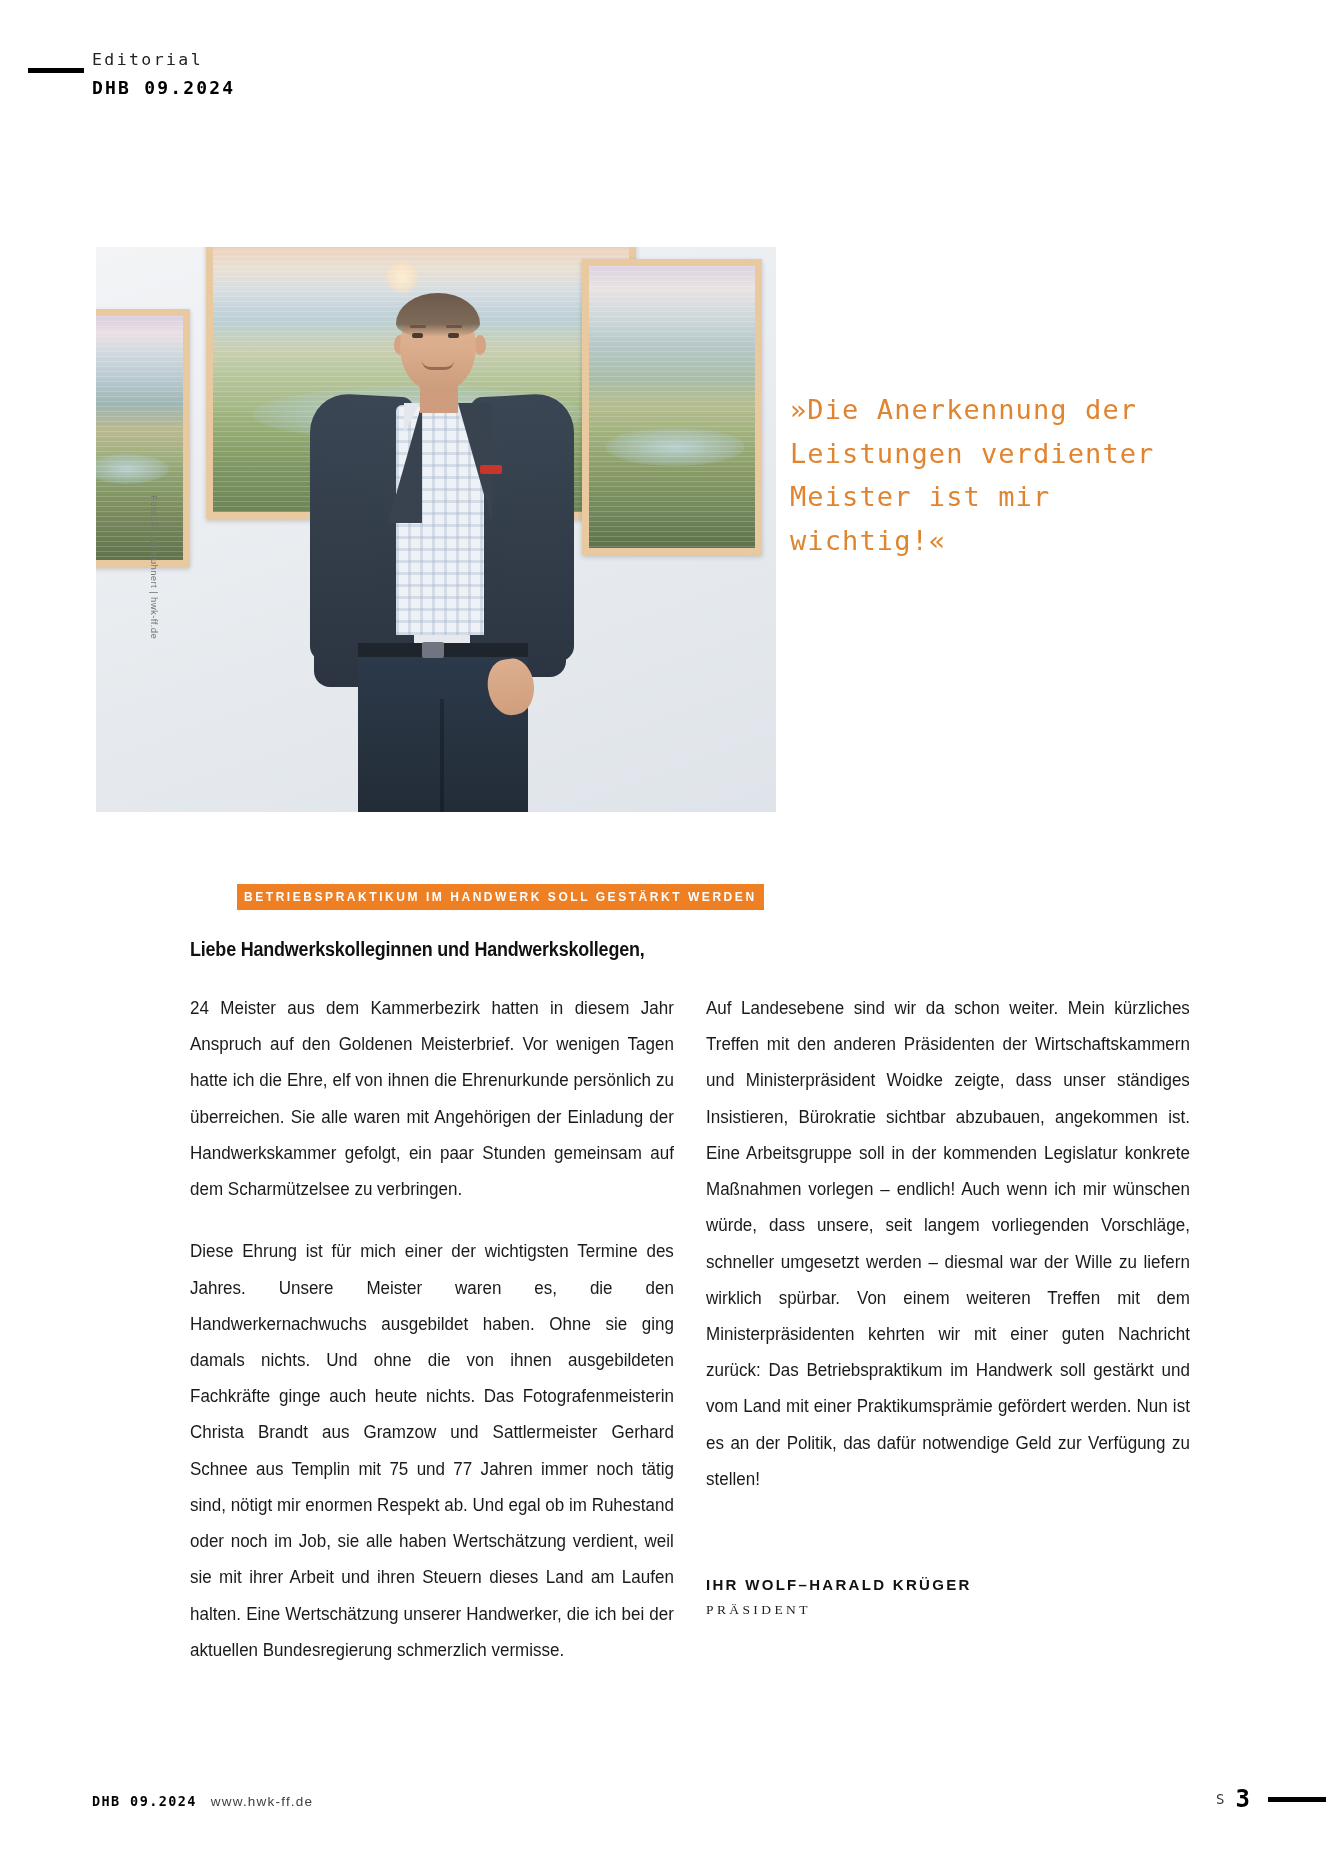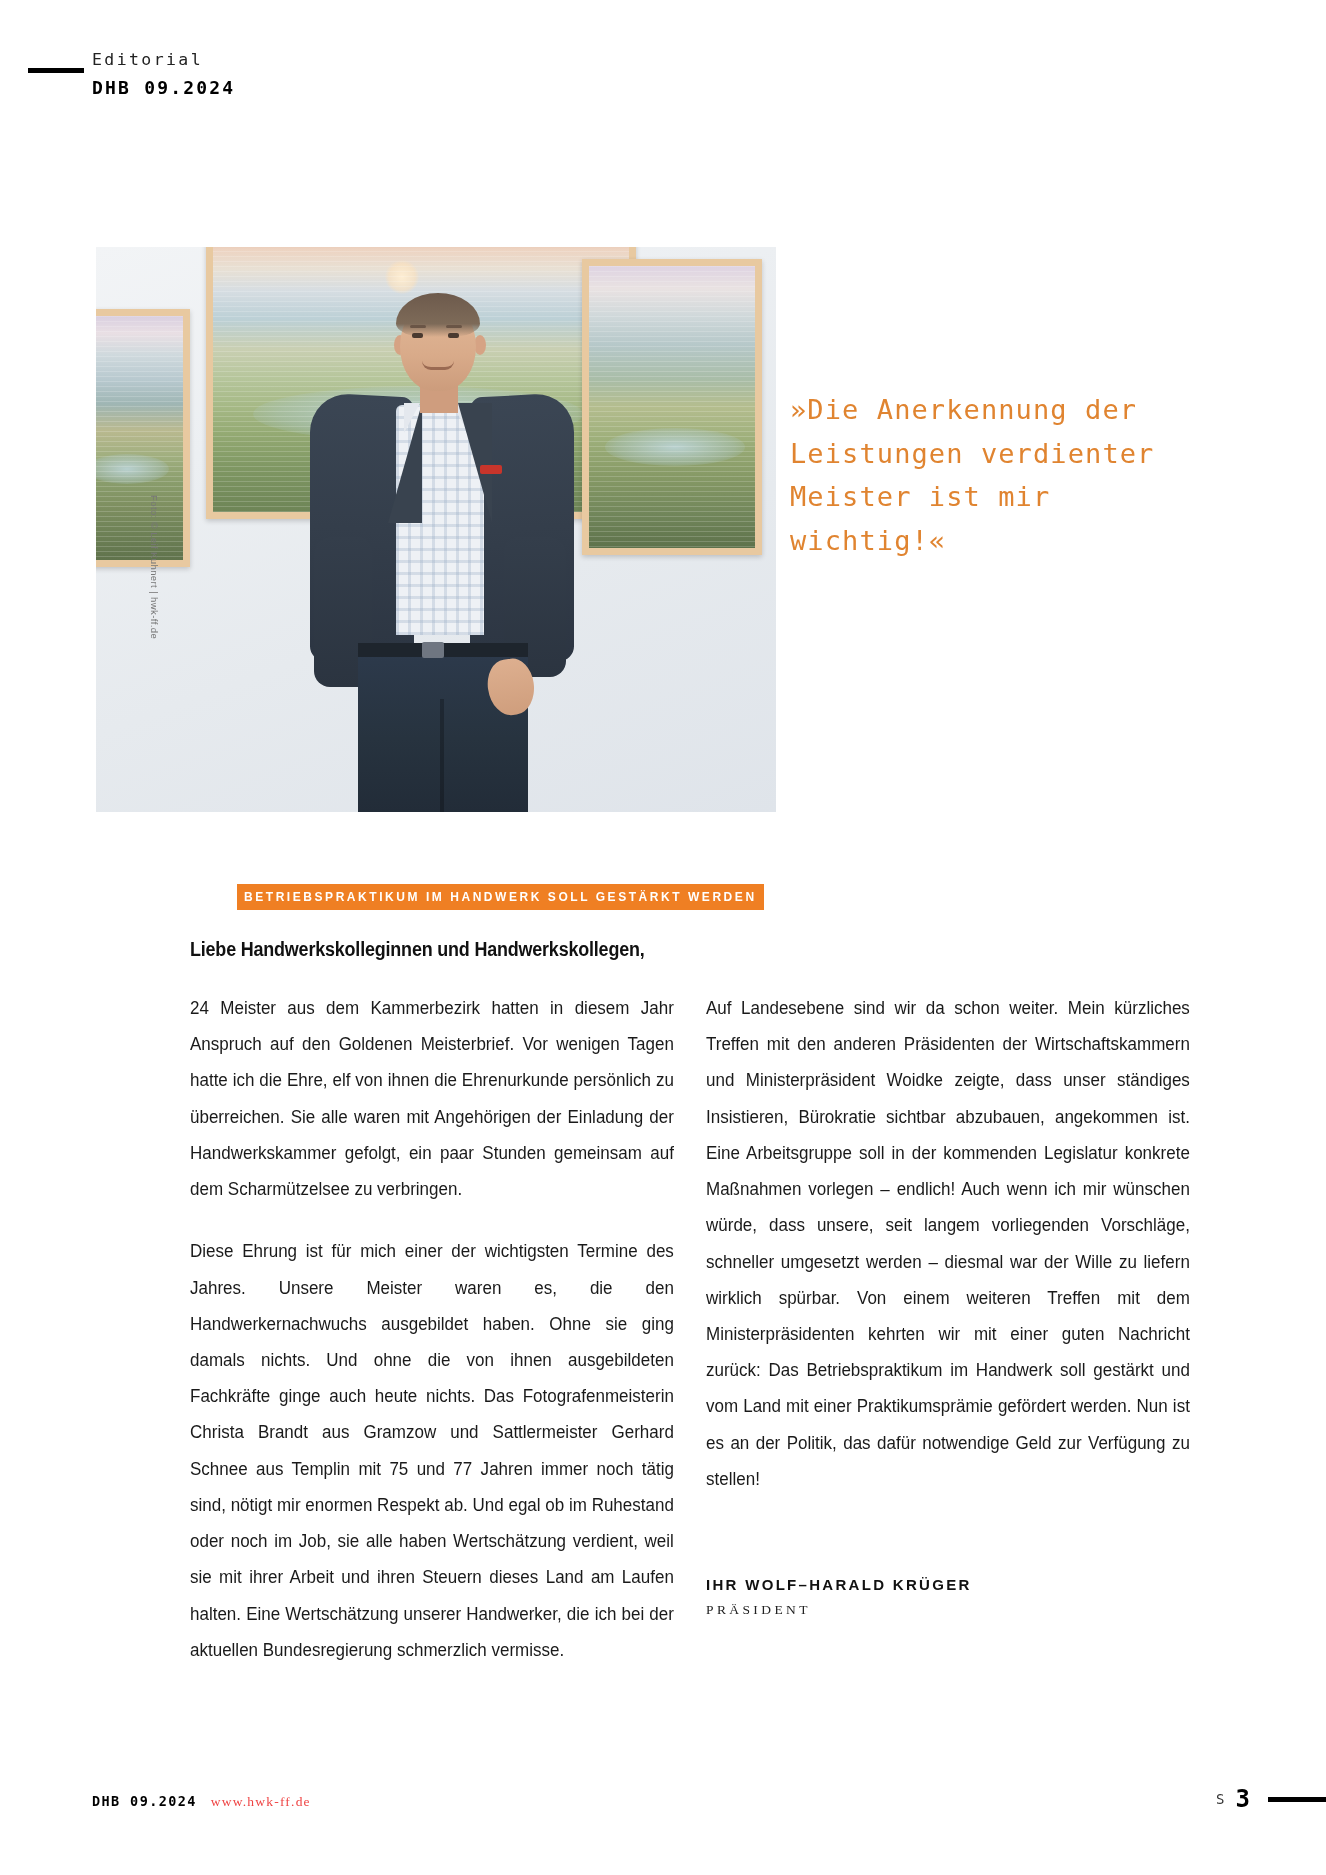--- a/index.html
+++ b/index.html
@@ -222,22 +222,22 @@
   #footer { position:absolute; left:0; bottom:50px; width:100%; height:40px; }
   #footer-left {
     position:absolute; left:92px; top:8px;
     display:flex; align-items:baseline; gap:14px;
   }
   #footer-issue {
     font-family:"DejaVu Sans Mono", monospace;
     font-size:13.5px; font-weight:bold; letter-spacing:1.4px; color:#000;
   }
   #footer-url {
-    font-family:Liberation Serif, serif;
-    font-size:13.5px; letter-spacing:1.2px; color:#ef4444;
+    font-family:Liberation Sans, sans-serif;
+    font-size:13.5px; letter-spacing:1.2px; color:#404040;
   }
   #footer-right {
     position:absolute; right:0; top:0;
     display:flex; align-items:center; gap:10px;
   }
   #page-prefix {
     font-family:"DejaVu Sans Mono", monospace;
     font-size:14px; color:#333; letter-spacing:1px;
   }
   #page-number {

